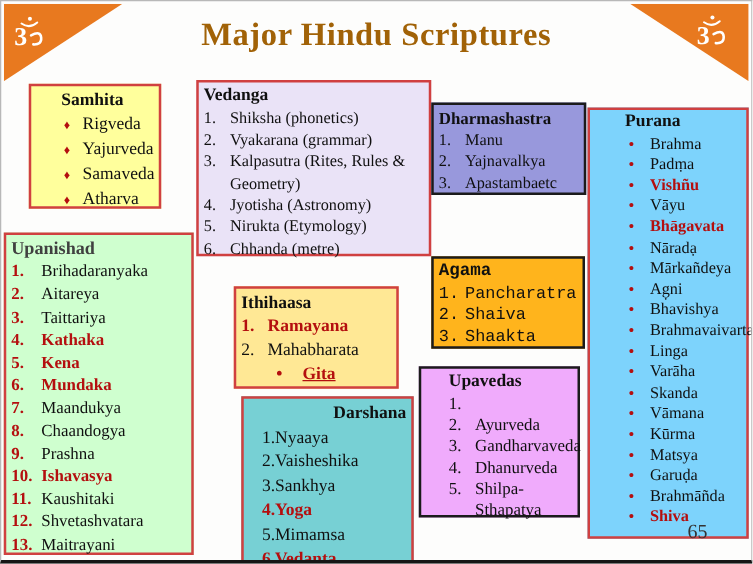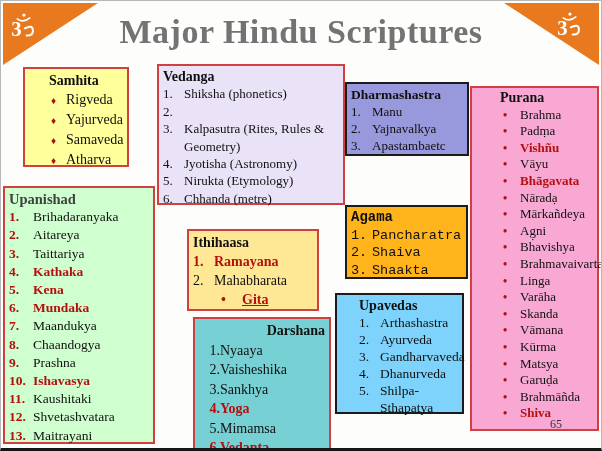--- a/index.html
+++ b/index.html
@@ -12,21 +12,21 @@
   
   .tri{position:absolute;top:2px;width:95px;height:62px;background:#e8791f;}
   .tri-left{left:2px;clip-path:polygon(0 0,100% 0,0 100%);}
   .tri-right{right:2px;clip-path:polygon(0 0,100% 0,100% 100%);}
   .om{position:absolute;width:27px;height:27px;}
   .om-left{left:9px;top:12px;}
   .om-right{left:555px;top:11px;}
   
   .title{
     position:absolute;left:0;right:0;top:12px;text-align:center;
-    font-size:34px;font-weight:bold;color:#737373;letter-spacing:.5px;
+    font-size:26px;font-weight:bold;color:#a16207;letter-spacing:.5px;
   }
   
   .box{position:absolute;box-sizing:border-box;border:2px solid #d04040;padding:2px 4px;}
   .bt{font-weight:bold;font-size:14px;color:#101010;}
   .row{display:flex;align-items:baseline;}
   .mk{flex:none;width:21px;color:#101010;}
   .txt{color:#101010;}
   .red{color:#b40f0f;font-weight:bold;}
   .und{text-decoration:underline;}
   .sub{margin-left:28px;}
@@ -47,21 +47,21 @@
   #box-upanishad .mk{width:24px;}
 
   #box-ithihaasa{left:186px;top:228px;width:132px;height:82px;font-size:14px;line-height:19px;}
 
   #box-agama{left:344px;top:204px;width:123px;height:74px;font-size:13.5px;line-height:17.5px;}
 
   #box-upavedas{left:334px;top:292px;width:129px;height:121px;font-size:13.5px;line-height:17px;}
 
   #box-darshana{left:192px;top:316px;width:138px;height:133px;font-size:14px;line-height:19.5px;}
 
-  .pgnum{position:absolute;left:549px;top:416px;font-size:12px;color:#333;}
+  .pgnum{position:absolute;left:549px;top:416px;font-size:16px;color:#333;}
 </style>
 </head>
 <body>
 
 <div class="slide">
 
   <div class="tri tri-left"></div>
   <div class="tri tri-right"></div>
 
   <svg class="om om-left" viewBox="0 0 60 60">
@@ -103,20 +103,21 @@
 
   <div class="box" id="box-vedanga" style="background: rgb(234, 227, 247); border-color: rgb(208, 64, 64);">
     <div class="bt">Vedanga</div>
     <div>
         <div class="row">
           <span class="mk">1.</span>
           <span class="txt">Shiksha (phonetics)</span>
         </div>
         <div class="row">
           <span class="mk">2.</span>
+          <span class="txt">Vyakarana (grammar)</span>
         </div>
         <div class="row">
           <span class="mk">3.</span>
           <span class="txt">Kalpasutra (Rites, Rules &amp; Geometry)</span>
         </div>
         <div class="row">
           <span class="mk">4.</span>
           <span class="txt">Jyotisha (Astronomy)</span>
         </div>
         <div class="row">
@@ -141,21 +142,21 @@
           <span class="mk">2.</span>
           <span class="txt">Yajnavalkya</span>
         </div>
         <div class="row">
           <span class="mk">3.</span>
           <span class="txt">Apastambaetc</span>
         </div>
       </div>
   </div>
 
-  <div class="box" id="box-purana" style="background: #f9a8d4; border-color: rgb(208, 64, 64); padding-left: 28px;">
+  <div class="box" id="box-purana" style="background: #7dd3fc; border-color: rgb(208, 64, 64); padding-left: 28px;">
     <div class="bt">Purana</div>
     <div>
         <div class="row">
           <span class="mk red">•</span>
           <span class="txt">Brahma</span>
         </div>
         <div class="row">
           <span class="mk red">•</span>
           <span class="txt">Padṃa</span>
         </div>
@@ -317,26 +318,25 @@
           <span class="mk">2.</span>
           <span class="txt">Shaiva</span>
         </div>
         <div class="row">
           <span class="mk">3.</span>
           <span class="txt">Shaakta</span>
         </div>
       </div>
   </div>
 
-  <div class="box" id="box-upavedas" style="background: #7dd3fc; border-color: rgb(27, 27, 27); padding-left: 22px;">
+  <div class="box" id="box-upavedas" style="background: #f0abfc; border-color: rgb(27, 27, 27); padding-left: 22px;">
     <div class="bt">Upavedas</div>
     <div>
         <div class="row">
           <span class="mk">1.</span>
-          <span class="txt">Arthashastra</span>
         </div>
         <div class="row">
           <span class="mk">2.</span>
           <span class="txt">Ayurveda</span>
         </div>
         <div class="row">
           <span class="mk">3.</span>
           <span class="txt">Gandharvaveda</span>
         </div>
         <div class="row">

